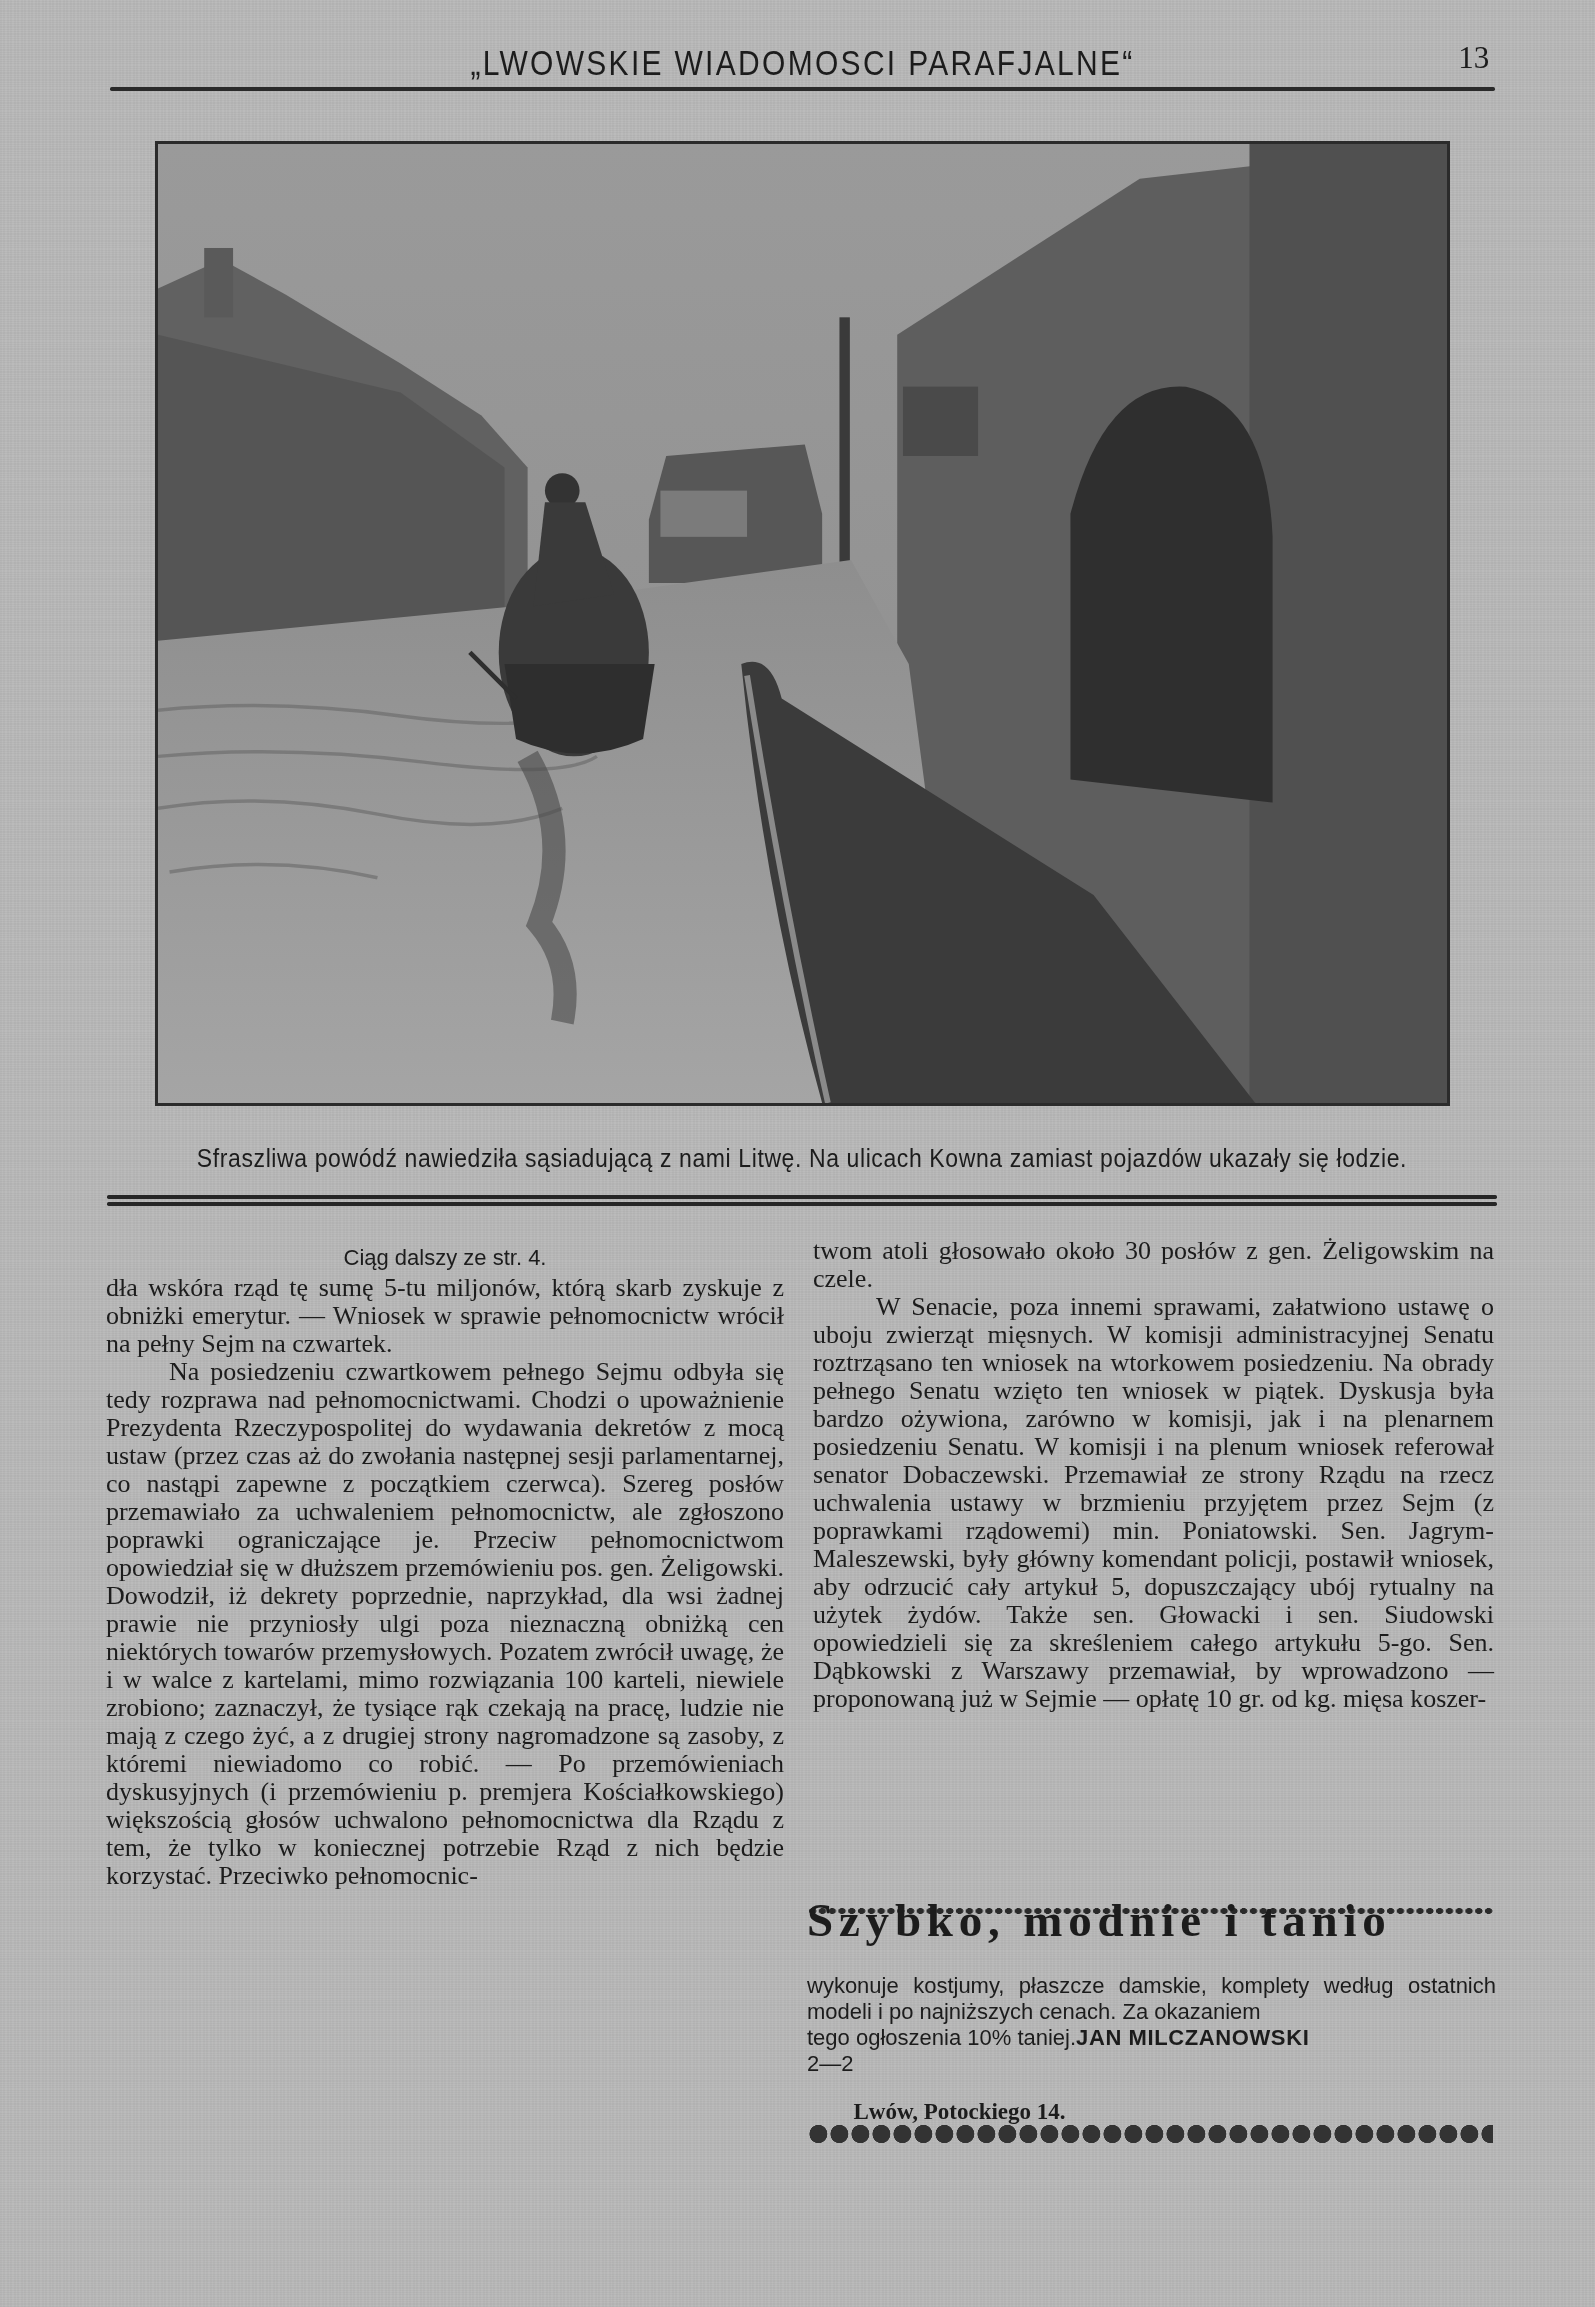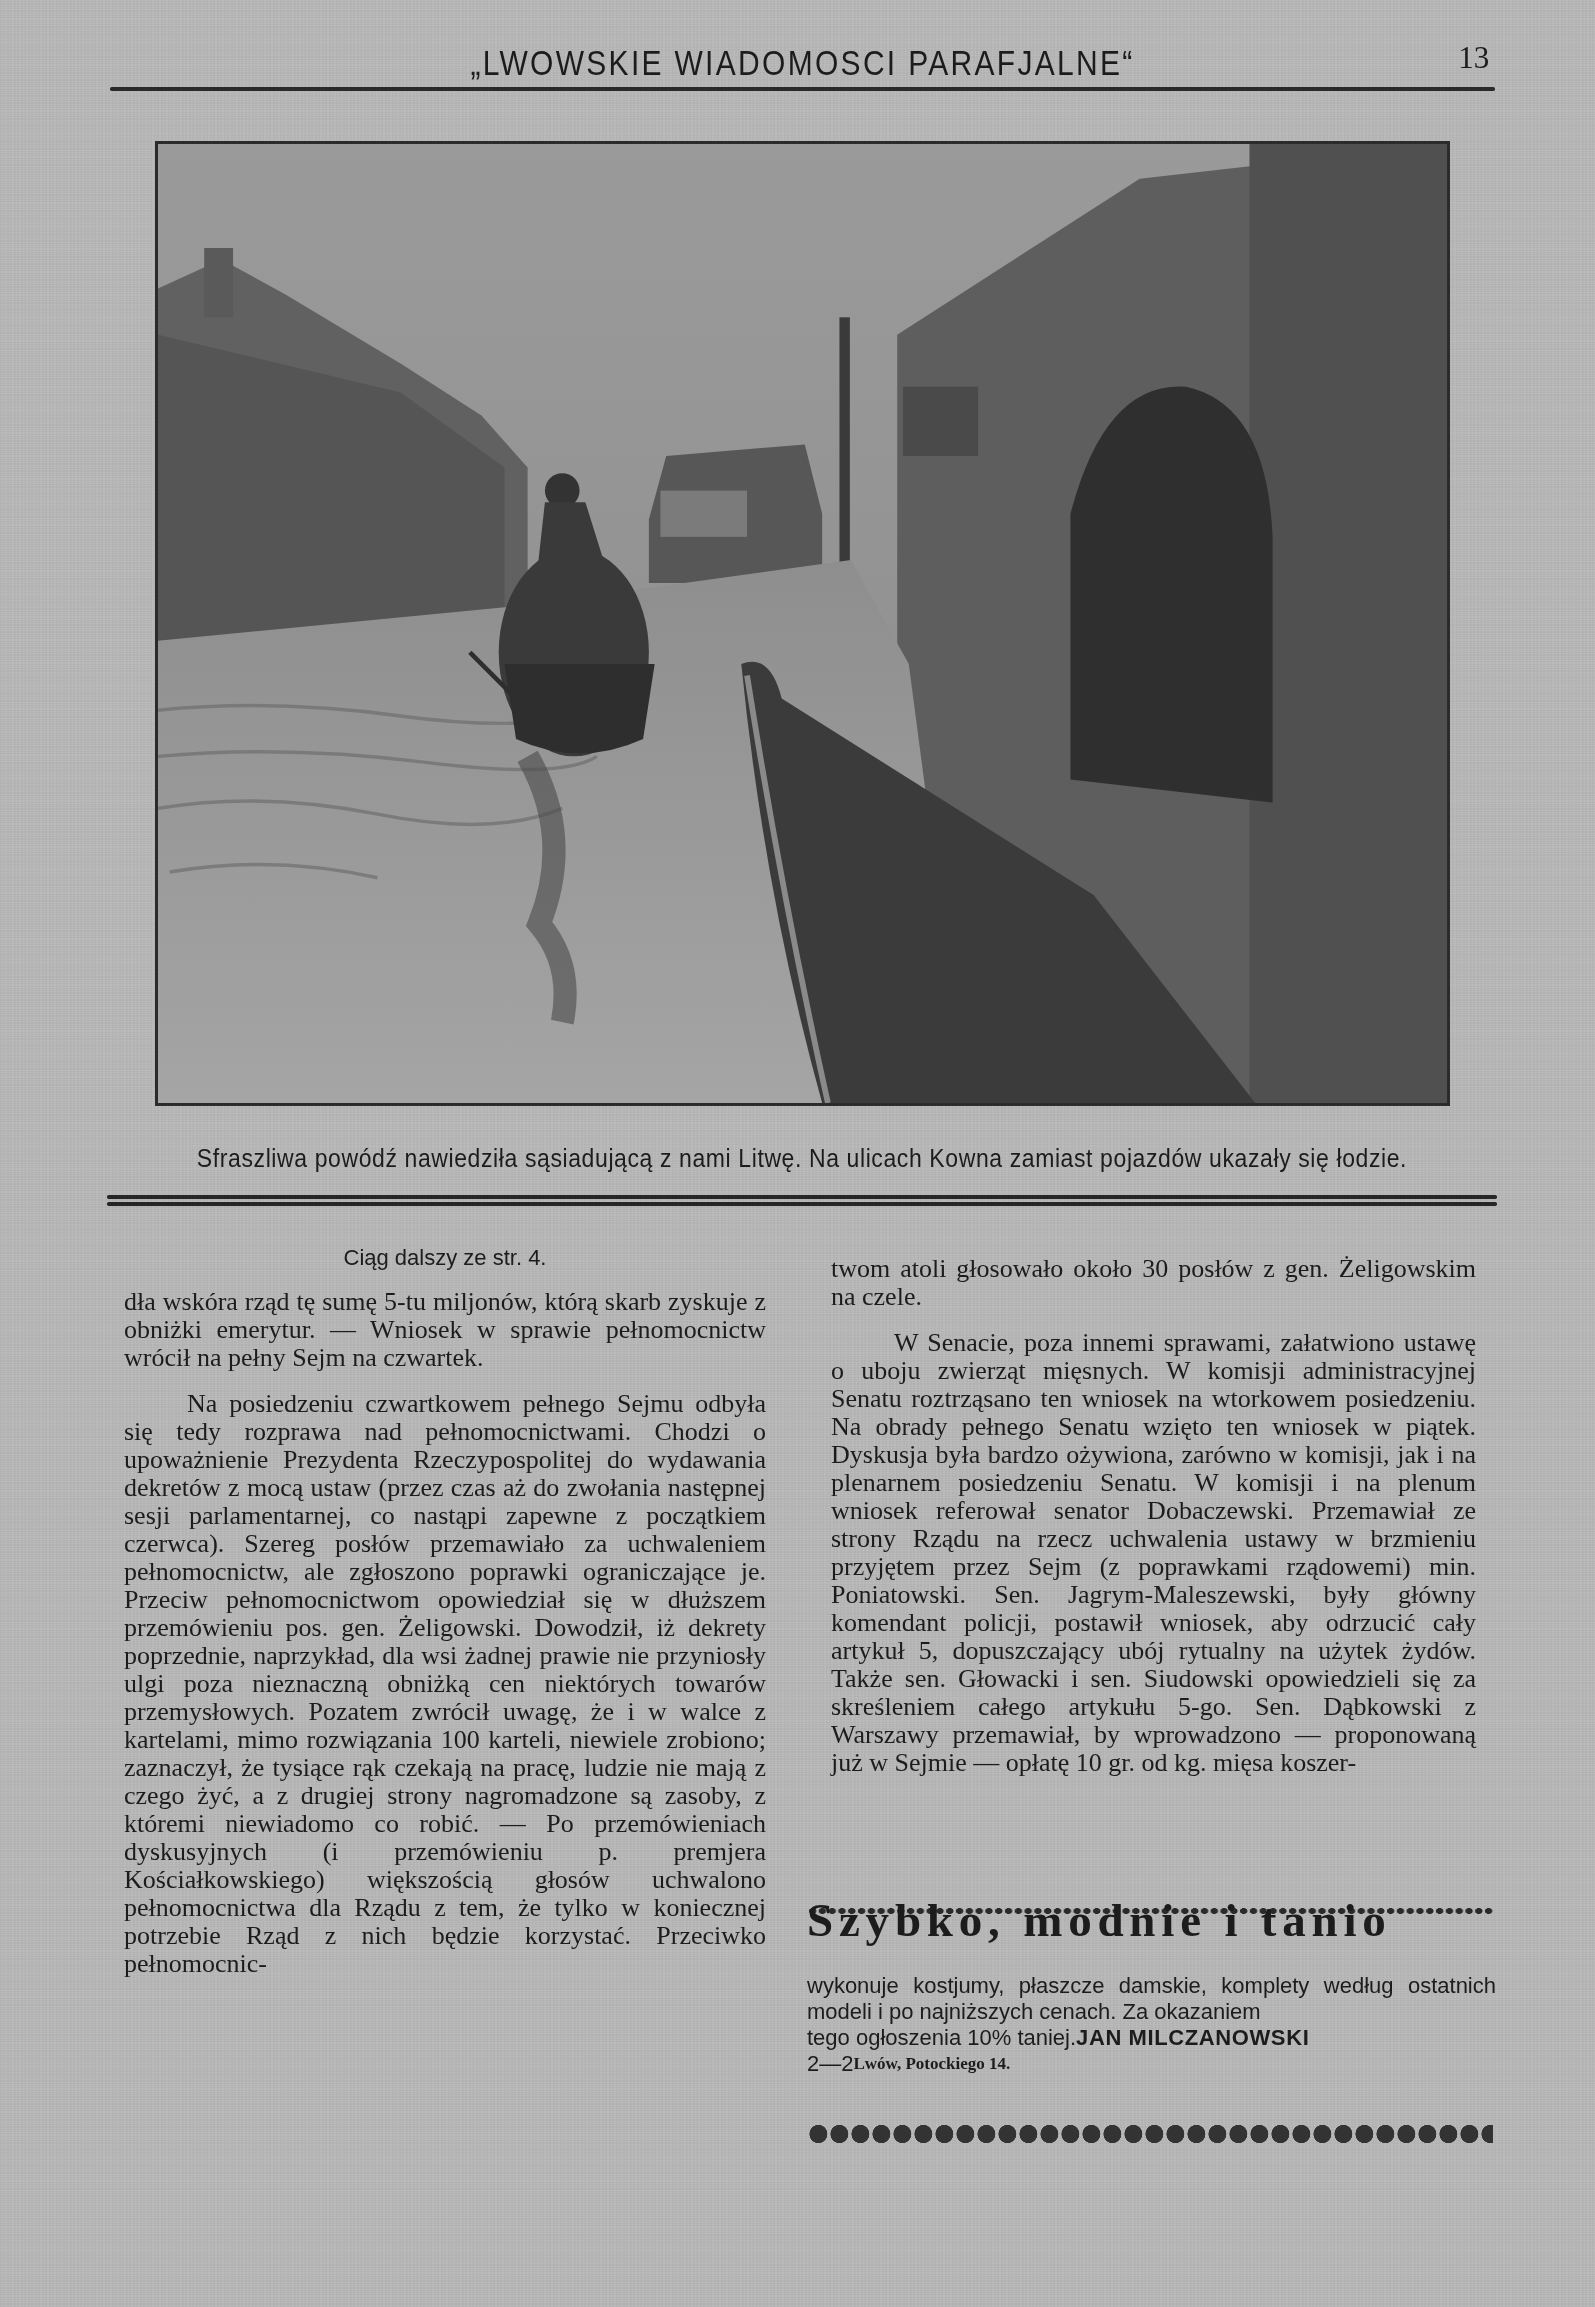--- a/index.html
+++ b/index.html
@@ -42,21 +42,21 @@
     transform: scaleY(1.15);
   }
   .double-rule { position:absolute; left:107px; width:1390px; height:3.5px; background:#262626; border-radius:1.7px; }
   .double-rule.r1 { top:1195px; }
   .double-rule.r2 { top:1202px; }
 
   .column {
     position:absolute; top:1237px; width:678px;
     font-size:26px; line-height:28px; text-align:justify;
   }
-  .column p { margin:18px; text-indent:0; }
+  .column p { margin:0; text-indent:0; }
   .column p.indent { text-indent:63px; }
   .col-left { left:106px; }
   .col-right { left:813px; width:681px; }
   .continued {
     text-align:center; font-size:22px; font-family:"Liberation Sans","DejaVu Sans",sans-serif;
     margin-bottom:3.5px; line-height:24px;margin-top:9px;
   }
   .ad-border {
     position:absolute; left:808px; width:685px; height:10.4px;
     background:
@@ -73,21 +73,21 @@
   .ad-headline {
     font-size:47px; font-weight:bold; letter-spacing:5.8px; line-height:58px; white-space:nowrap;
     font-family:"Liberation Serif","DejaVu Serif",serif;
   }
   .ad-body {
     font-size:22px; line-height:26px; text-align:justify; margin-top:24px;
     transform-origin:left top;
   }
   .ad-row { display:flex; justify-content:flex-start; font-size:22px; line-height:26px; }
   .ad-name { font-weight:bold; letter-spacing:0.6px; }
-  .ad-addr { font-weight:bold; font-family:"Liberation Serif","DejaVu Serif",serif; font-size:17px; }
+  .ad-addr { font-weight:bold; font-family:"Liberation Serif","DejaVu Serif",serif; font-size:23px;margin-top:48px; }
 </style>
 </head>
 <body>
 
 <div class="paper-noise"></div>
 
 <div class="header">
   <div class="header-title">„LWOWSKIE WIADOMOSCI PARAFJALNE“</div>
   <div class="page-number">13</div>
 </div>

